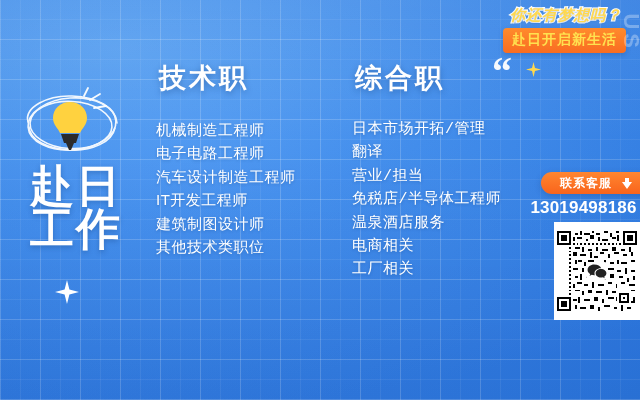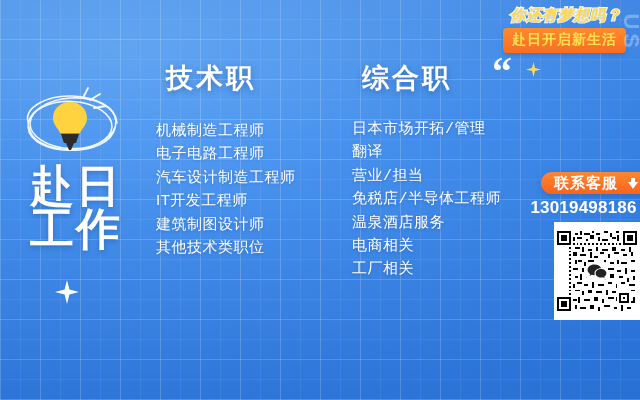--- a/index.html
+++ b/index.html
@@ -65,21 +65,21 @@
     top: 60px;
   }
   .col-tech { left: 148px; width: 180px; }
   .col-gen  { left: 344px; width: 200px; font-family: Liberation Mono, monospace; }
 
   .col-head {
     color: #ffffff;
     font-size: 27px;
     font-weight: 700;
     letter-spacing: 3px;
-    margin: 0 0 22px 18px;
+    margin: 0 0 22px 11px;
     text-shadow: 0 2px 6px rgba(15,55,115,0.40);
   }
   .col-list {
     list-style: none;
     margin: 8px;
     padding: 0;
   }
   .col-list li {
     color: #ffffff;
     font-size: 15px;
@@ -173,21 +173,21 @@
     border-radius: 11px 0 0 11px;
     display: flex;
     align-items: center;
     justify-content: center;
     gap: 10px;
     box-shadow: 0 2px 6px rgba(20,60,120,0.28);
     cursor: pointer;
   }
   .contact-btn span.label {
     color: #ffffff;
-    font-size: 15px;
+    font-size: 12px;
     font-weight: 700;
     letter-spacing: 1px;
   }
   .arrow-down {
     width: 0; height: 0;
     position: relative;
     width: 10px; height: 11px;
   }
   .arrow-down::before {
     content: "";

